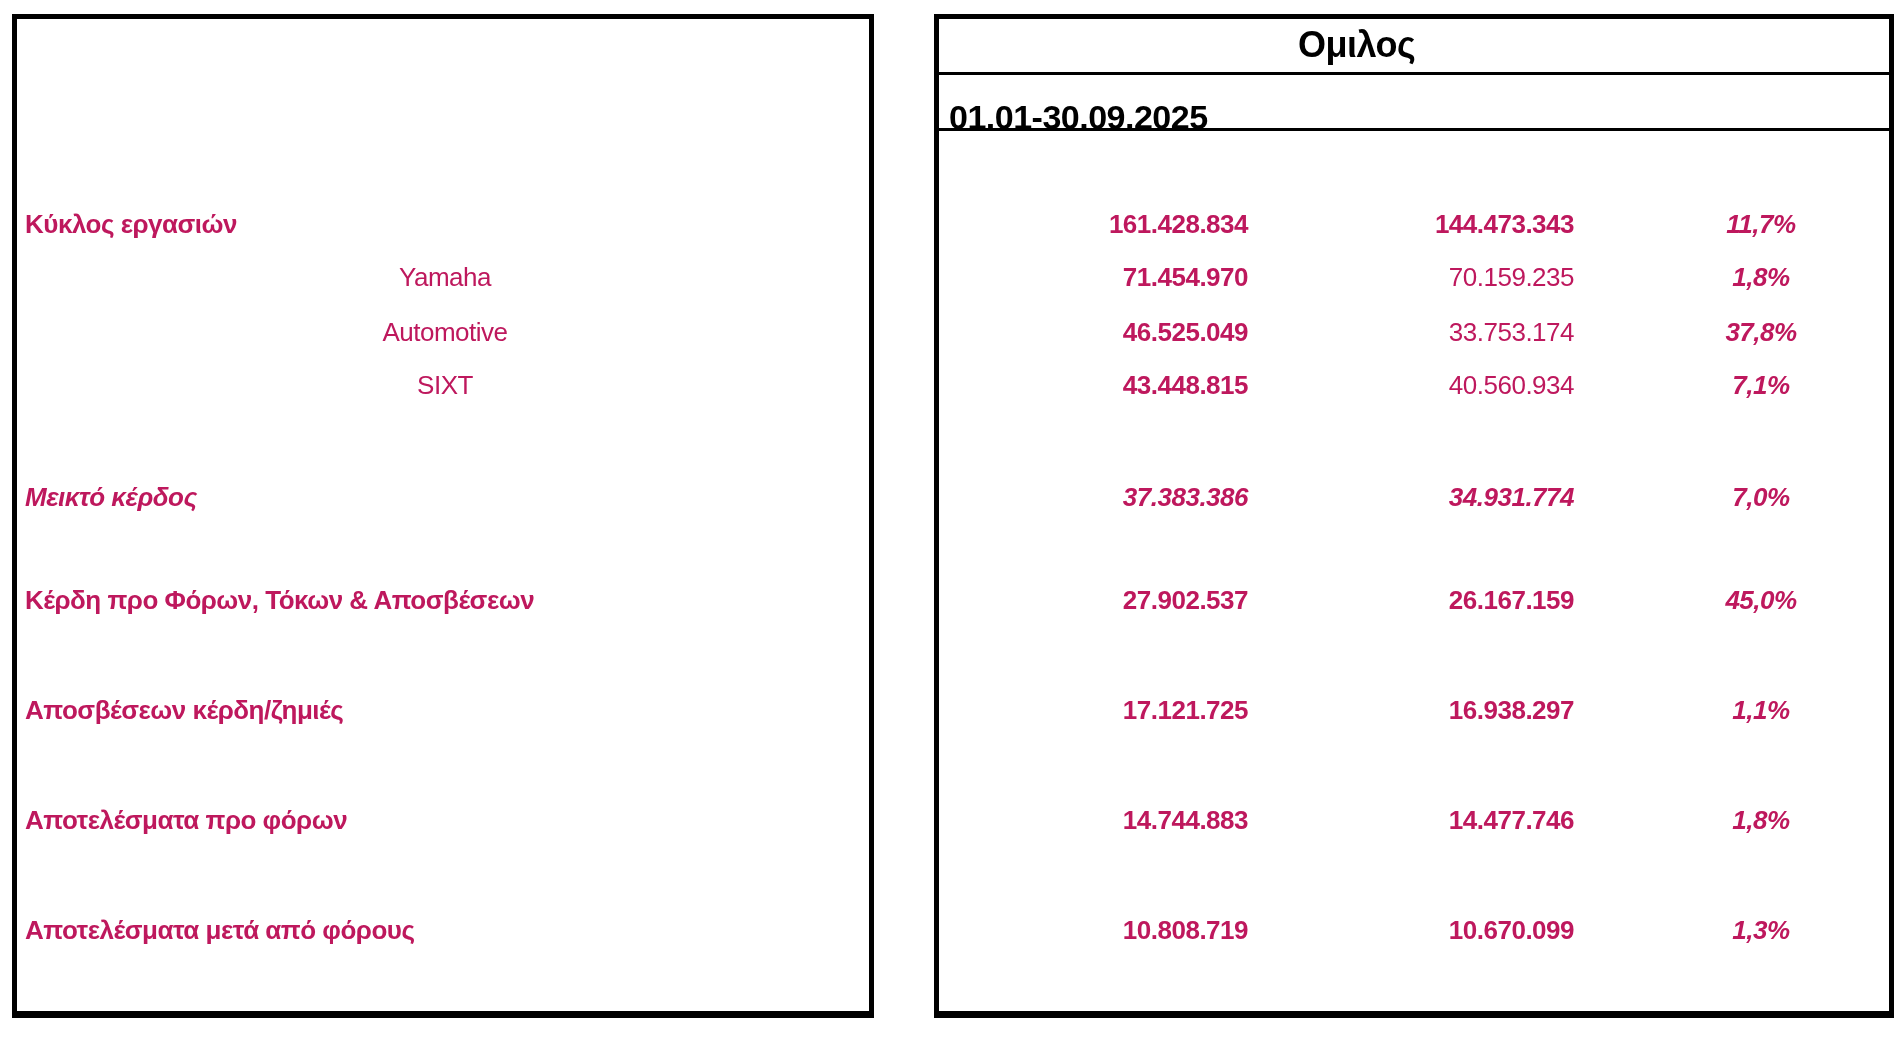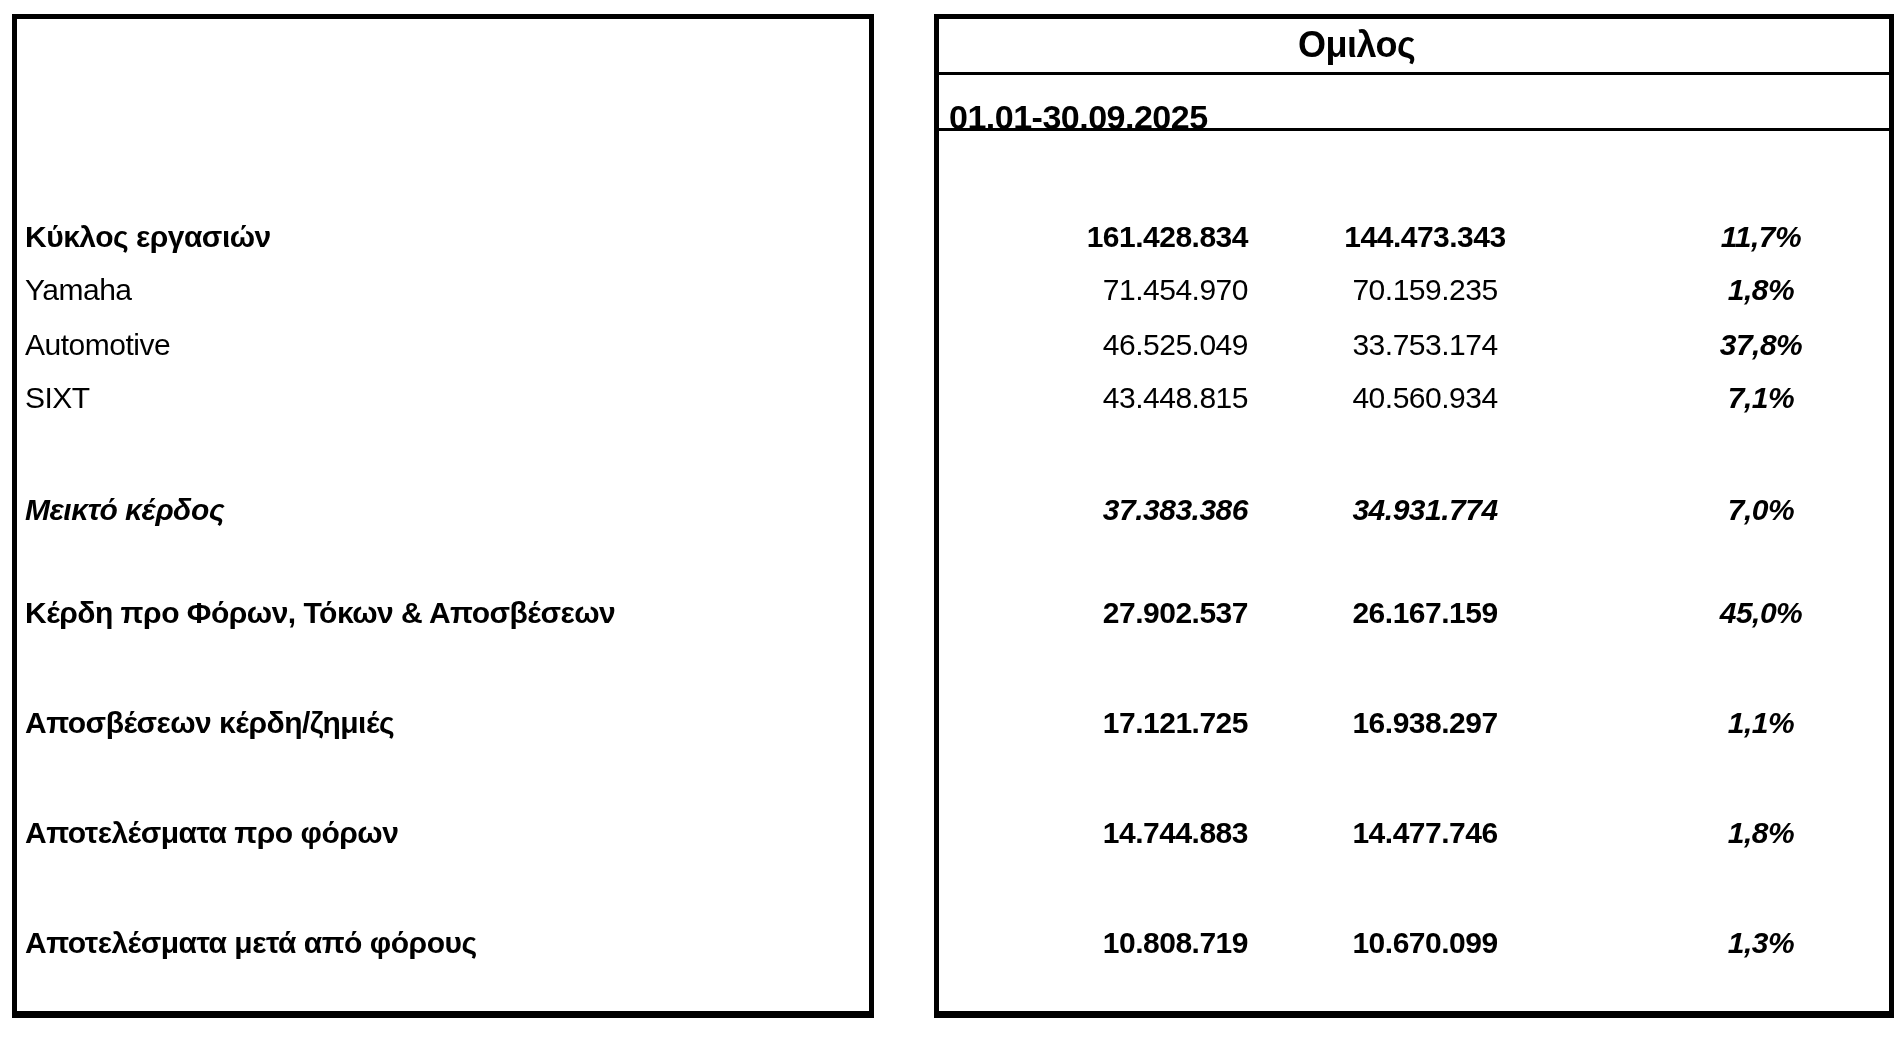--- a/index.html
+++ b/index.html
@@ -11,29 +11,29 @@
     color:#000000;
     overflow:hidden;
   }
   .box{position:absolute;background:#ffffff;border:5px solid #000000;border-bottom-width:7px;box-sizing:border-box;}
   .box-left{left:12px;top:14px;width:862px;height:1004px;}
   .box-right{left:934px;top:14px;width:960px;height:1004px;}
   .hline{position:absolute;left:939px;width:950px;height:3px;background:#000000;}
   .hline-1{top:72px;}
   .hline-2{top:128px;}
   .cell{
-    position:absolute;top:12px;transform:translateY(-50%);
-    font-size:30px;line-height:1.1;letter-spacing:-0.5px;
-    white-space:nowrap;color:#000000;
+    position:absolute;top:0;transform:translateY(-50%);
+    font-size:26px;line-height:1.1;letter-spacing:-0.5px;
+    white-space:nowrap;color:#be185d;
   }
   .row{position:absolute;left:0;width:1898px;height:0;}
   .lbl{left:25px;width:840px;text-align:left;}
-  .lbl.sub{text-align:left;}
-  .c1{left:950px;width:298px;text-align:right;}
-  .c2{left:1276px;width:298px;text-align:center;}
+  .lbl.sub{text-align:center;}
+  .c1{left:950px;width:298px;text-align:right;font-weight:bold;}
+  .c2{left:1276px;width:298px;text-align:right;}
   .c3{left:1660px;width:202px;text-align:center;}
   .b{font-weight:bold;}
   .bi{font-weight:bold;font-style:italic;}
   .group-header{
     position:absolute;left:1298px;top:45px;transform:translateY(-50%);
     font-size:36px;font-weight:bold;letter-spacing:-0.5px;white-space:nowrap;
   }
   .period{position:absolute;top:101px;transform:translateY(-50%);
     font-size:34px;font-weight:bold;letter-spacing:-0.5px;white-space:nowrap;}
   .period-1{left:949px;margin-top:16px;}

